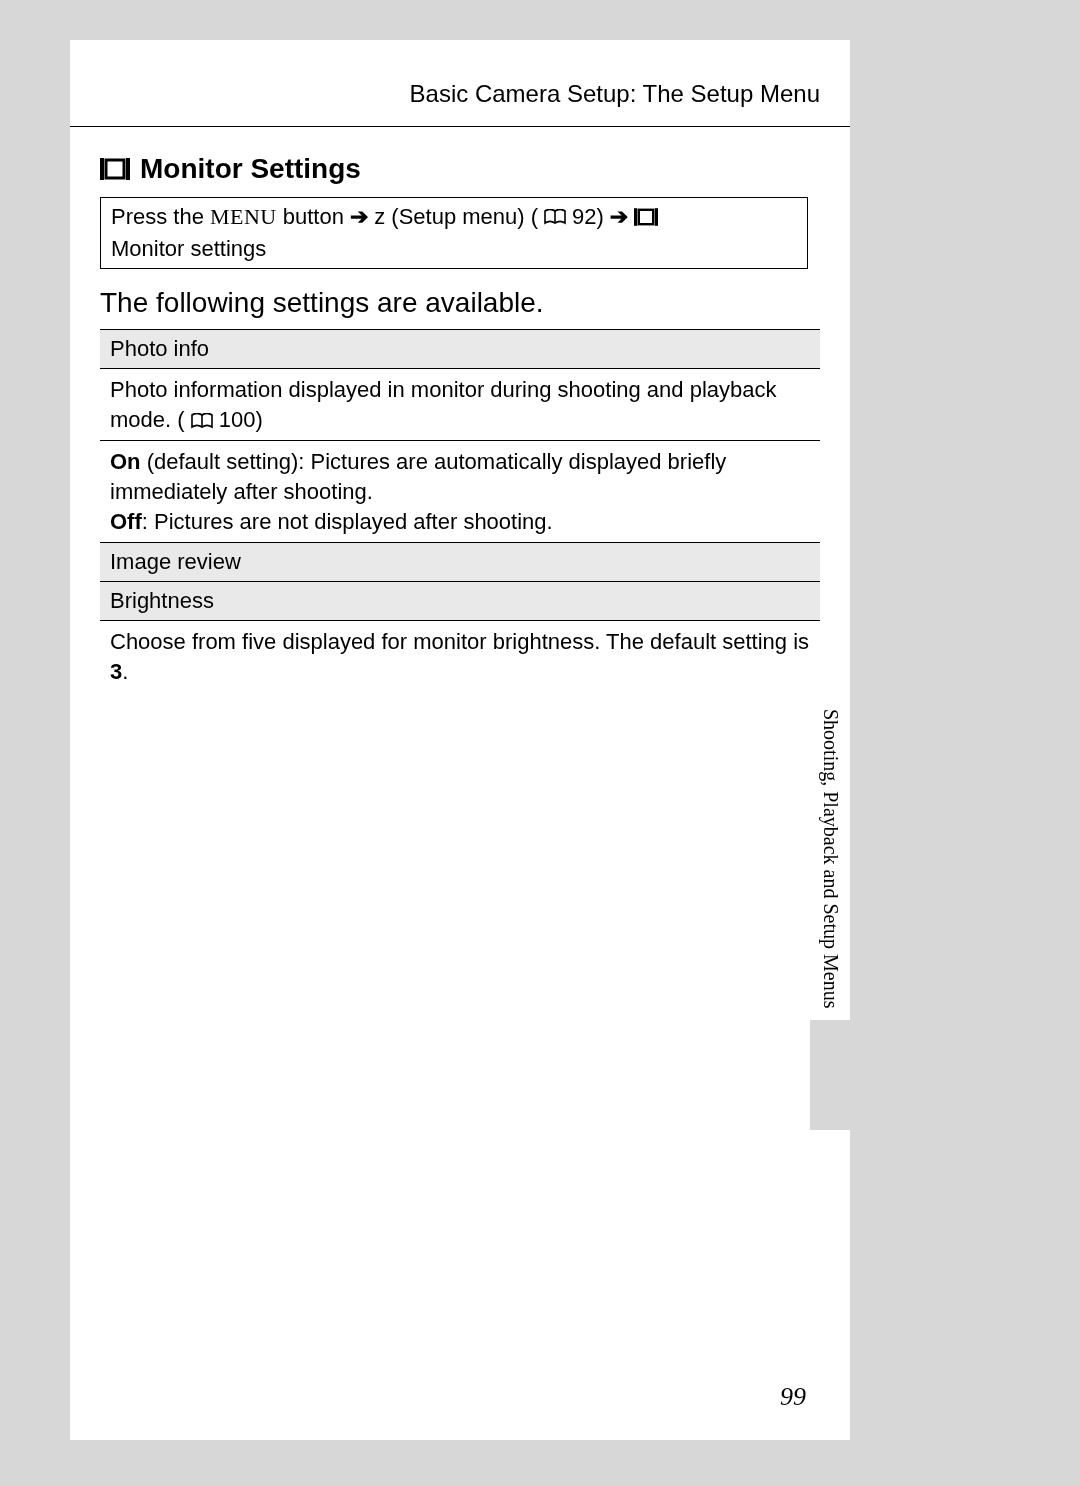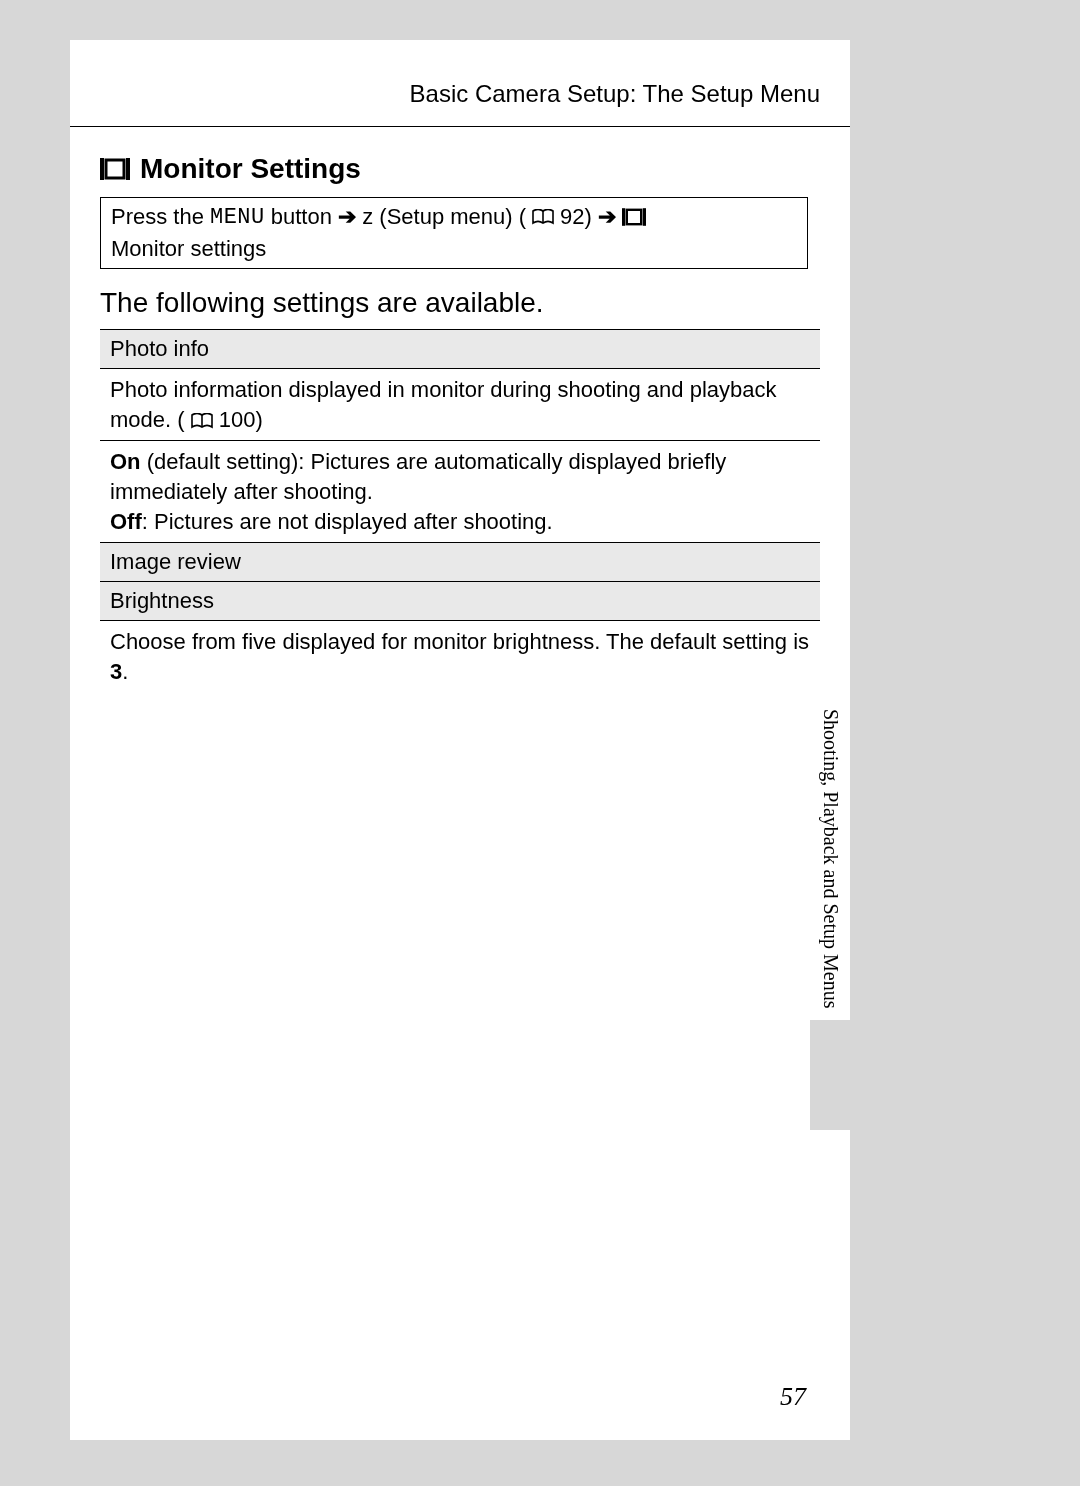--- a/index.html
+++ b/index.html
@@ -49,21 +49,21 @@
   .nav-box {
     margin: 0 42px 14px 30px;
     border: 1px solid #000;
     padding: 6px 10px;
     font-size: 22px;
     display: flex;
     align-items: center;
     flex-wrap: wrap;
     gap: 6px;
   }
-  .nav-box .menu-text { font-family: Liberation Mono, monospace; font-weight: 400; letter-spacing: 0.5px; }
+  .nav-box .menu-text { font-family: Liberation Serif, serif; font-weight: 400; letter-spacing: 0.5px; }
   .nav-box .arrow { font-weight: 700; }
   .intro {
     padding: 4px 30px 10px 30px;
     font-size: 28px;
   }
   table.settings {
     width: calc(100% - 60px);
     margin: 0 30px;
     border-collapse: collapse;
     font-size: 22px;
@@ -208,14 +208,14 @@
     </td>
         </tr>
   </tbody>
     </table>
 
   <div class="side-tab">
     <div class="vt">Shooting, Playback and Setup Menus</div>
   </div>
   <div class="side-tab-shade"></div>
 
-  <div class="page-num">57</div>
+  <div class="page-num">99</div>
 </div>
 
 </body></html>

